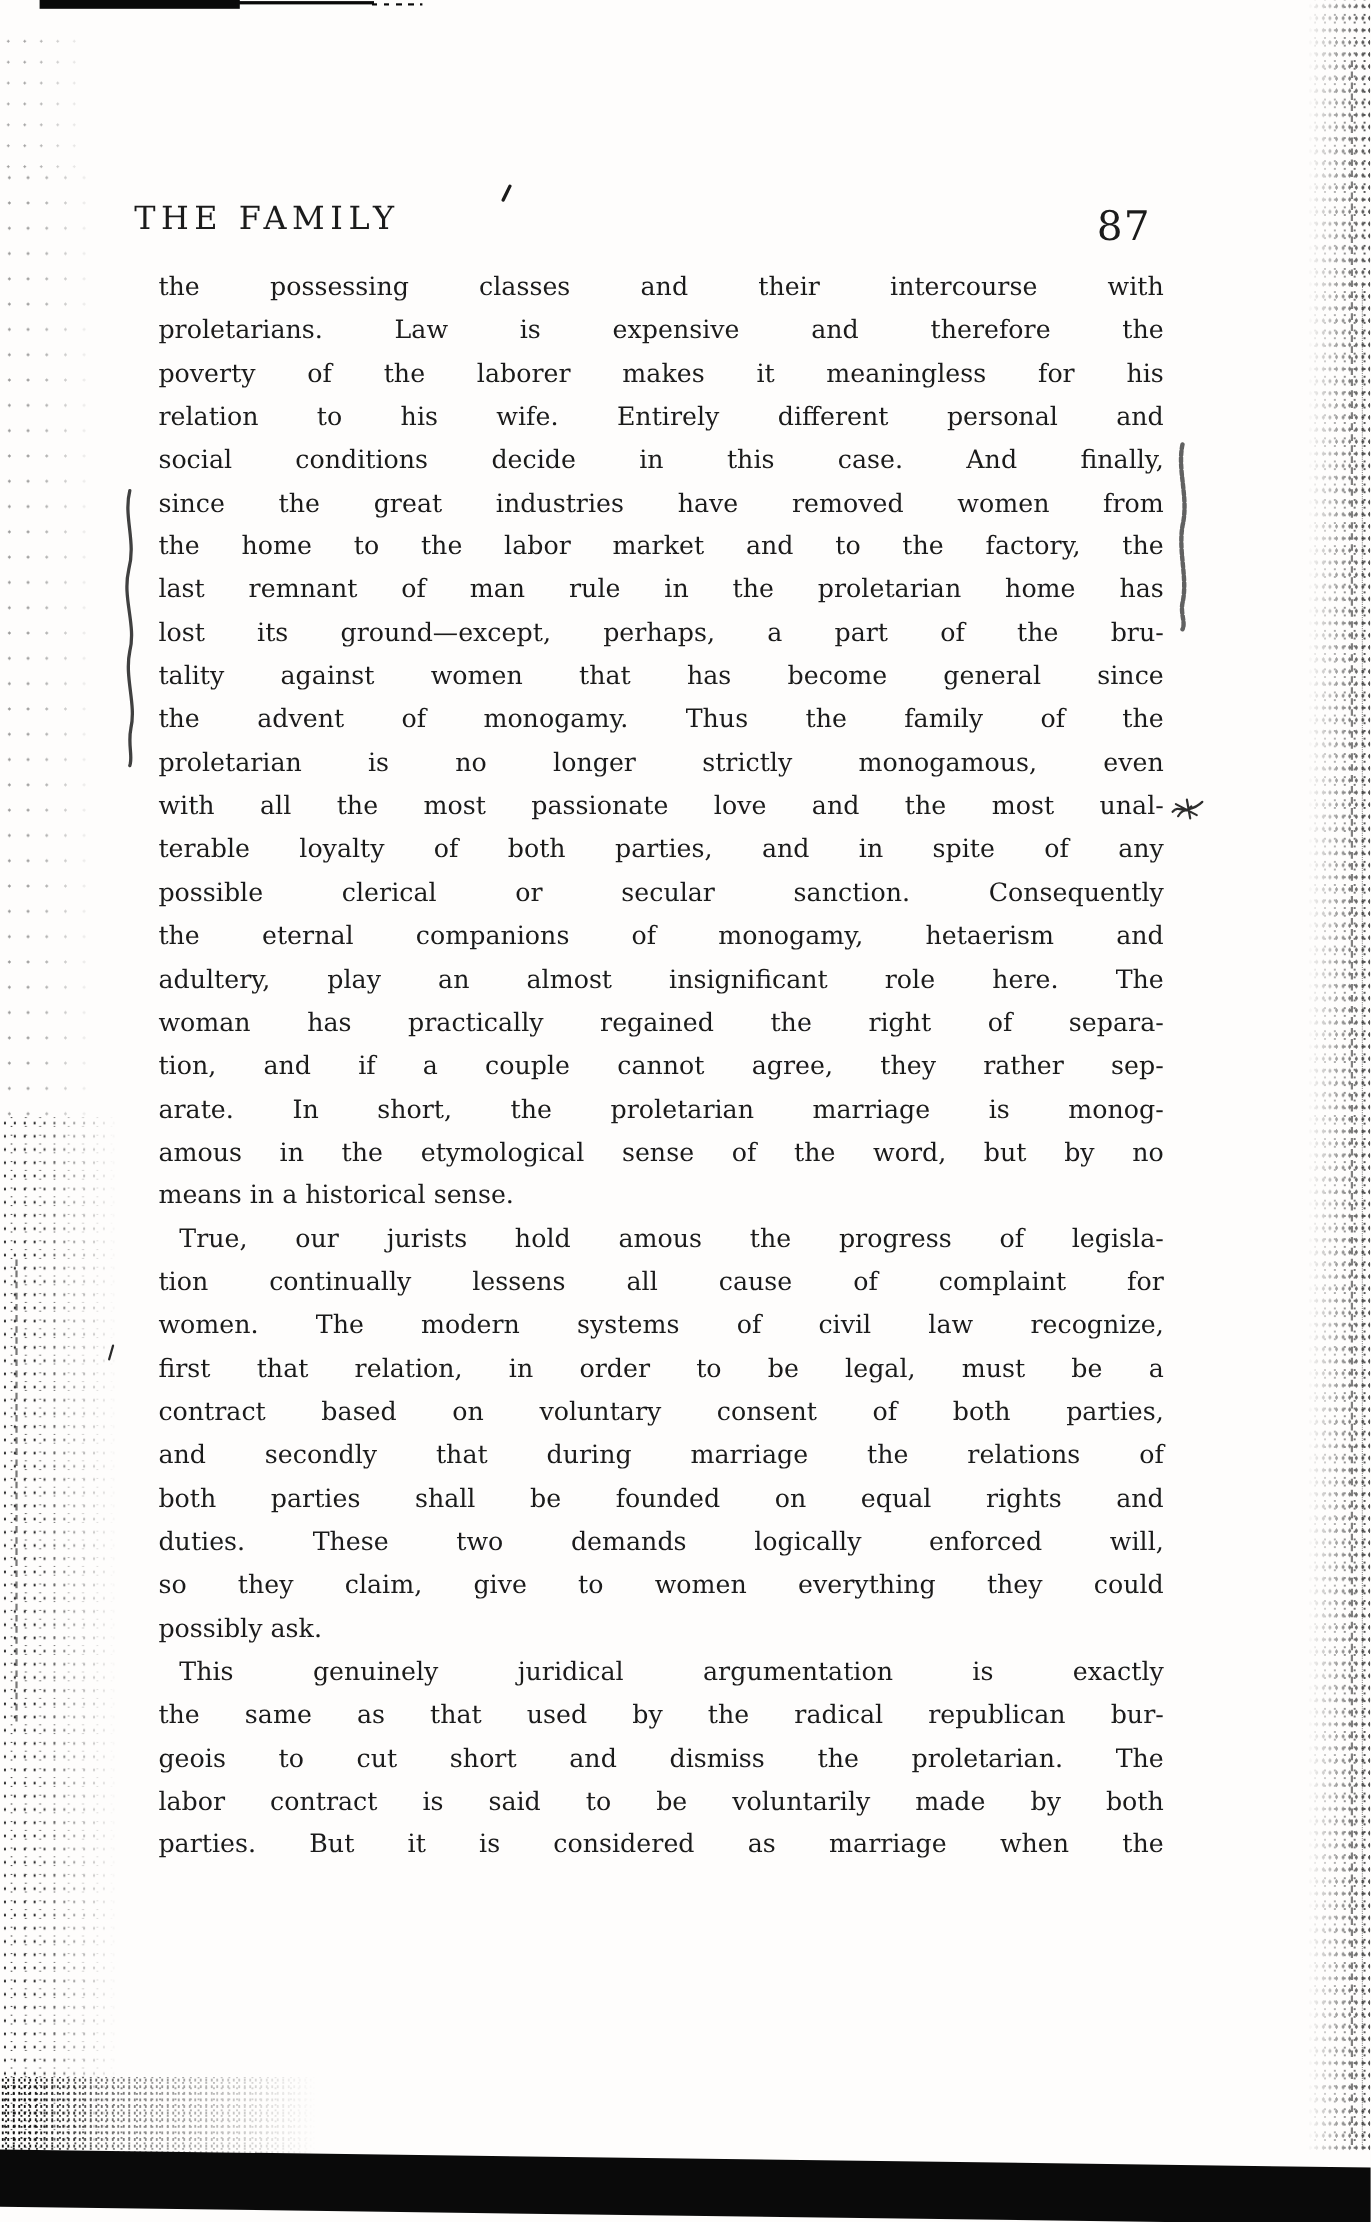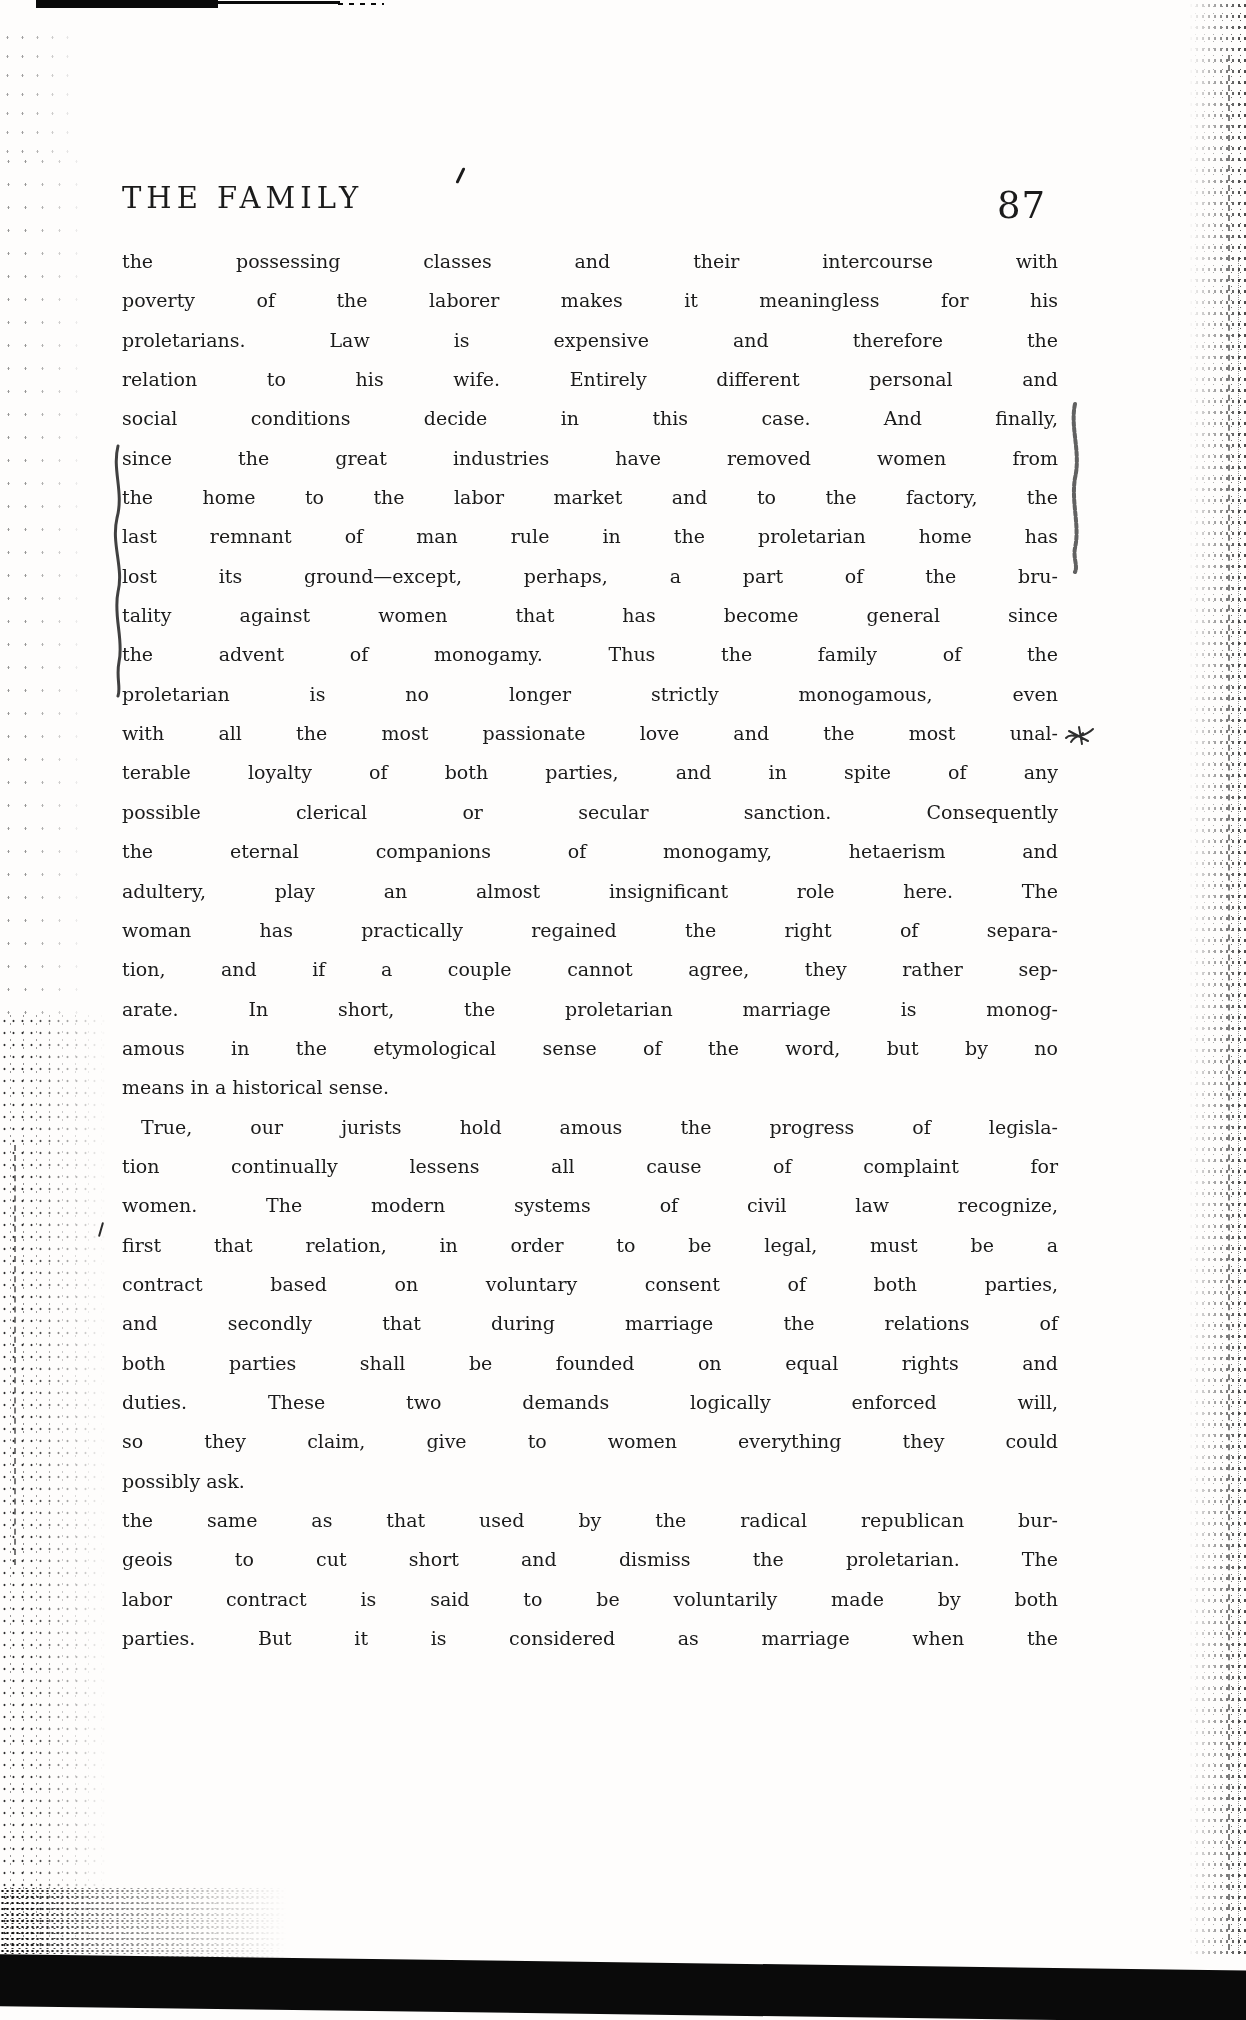--- a/index.html
+++ b/index.html
@@ -27,24 +27,24 @@
     letter-spacing:1px;
   }
   .accent-tick{
     position:absolute;left:459px;top:167px;width:3px;height:17px;
     background:var(--ink);transform:rotate(26deg);border-radius:2px;
   }
 
   
   .body-text{position:absolute;left:122px;top:242px;width:936px}
   .line{
-    font-size:19px;color:var(--ink);
+    font-size:23px;color:var(--ink);
     height:39.35px;line-height:39.35px;white-space:nowrap;
     text-align:justify;text-align-last:justify;text-justify:inter-word;
-    white-space:normal;overflow:visible;
+    white-space:normal;overflow:visible;margin-left:22px;
   }
   .line.end{text-align-last:left}
   .line.indent{text-indent:19px}
 
   
   .streak-thick{position:absolute;left:36px;top:0;width:182px;height:8px;background:var(--artifact)}
   .streak-thin{position:absolute;left:214px;top:1px;width:126px;height:3px;background:var(--artifact)}
   .streak-dashes{position:absolute;left:338px;top:3px;width:46px;height:2px;
     background:repeating-linear-gradient(90deg,var(--artifact) 0 5px,transparent 5px 11px)}
 
@@ -134,22 +134,22 @@
   <div class="bottom-cone"></div>
   <div class="bottom-bar"></div>
   <div class="bar-fringe"></div>
 
   <div class="accent-tick"></div>
   <div class="page-title">THE FAMILY</div>
   <div class="page-number">87</div>
 
   <div class="body-text">
       <div class="line">the possessing classes and their intercourse with</div>
+      <div class="line">proletarians.  Law is expensive and therefore the</div>
       <div class="line">poverty of the laborer makes it meaningless for his</div>
-      <div class="line">proletarians.  Law is expensive and therefore the</div>
       <div class="line">relation to his wife.  Entirely different personal and</div>
       <div class="line">social conditions decide in this case.  And finally,</div>
       <div class="line">since the great industries have removed women from</div>
       <div class="line">the home to the labor market and to the factory, the</div>
       <div class="line">last remnant of man rule in the proletarian home has</div>
       <div class="line">lost its ground—except, perhaps, a part of the bru-</div>
       <div class="line">tality against women that has become general since</div>
       <div class="line">the advent of monogamy.  Thus the family of the</div>
       <div class="line">proletarian is no longer strictly monogamous, even</div>
       <div class="line">with all the most passionate love and the most unal-</div>
@@ -165,20 +165,21 @@
       <div class="line indent">True, our jurists hold amous the progress of legisla-</div>
       <div class="line">tion continually lessens all cause of complaint for</div>
       <div class="line">women.  The modern systems of civil law recognize,</div>
       <div class="line">first that relation, in order to be legal, must be a</div>
       <div class="line">contract based on voluntary consent of both parties,</div>
       <div class="line">and secondly that during marriage the relations of</div>
       <div class="line">both parties shall be founded on equal rights and</div>
       <div class="line">duties.  These two demands logically enforced will,</div>
       <div class="line">so they claim, give to women everything they could</div>
       <div class="line end">possibly ask.</div>
+      <div class="line indent">This genuinely juridical argumentation is exactly</div>
       <div class="line">the same as that used by the radical republican bur-</div>
       <div class="line">geois to cut short and dismiss the proletarian.  The</div>
       <div class="line">labor contract is said to be voluntarily made by both</div>
       <div class="line">parties.  But it is considered as marriage when the</div>
     </div>
 
   <svg class="mark" style="left:101px;top:440px" width="36" height="262" viewBox="0 0 36 262">
     <path d="M17,6 C11,30 23,52 16,78 C10,104 23,128 17,152 C12,176 23,200 18,222 C15,237 20,248 17,256" stroke="#262626" stroke-width="3" fill="none" stroke-linecap="round" opacity="0.88"></path>
   </svg>
 

